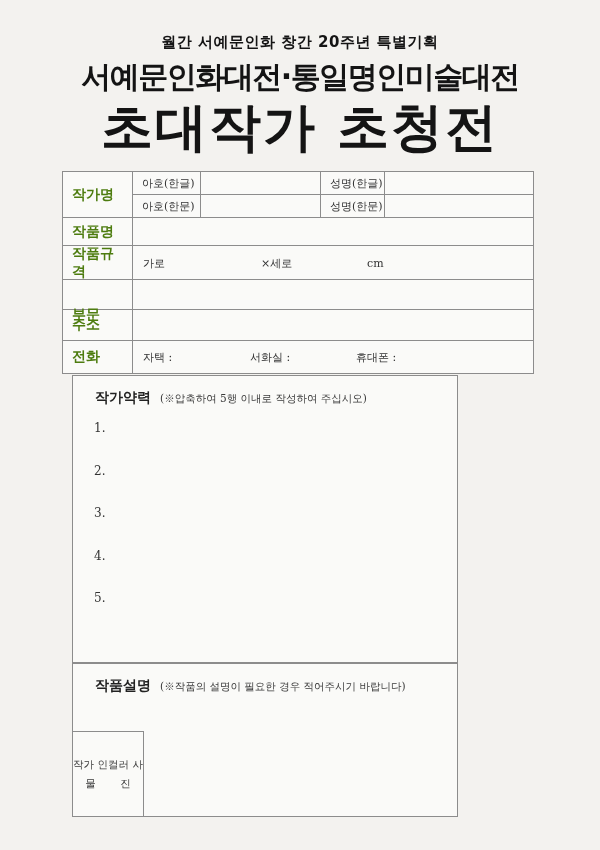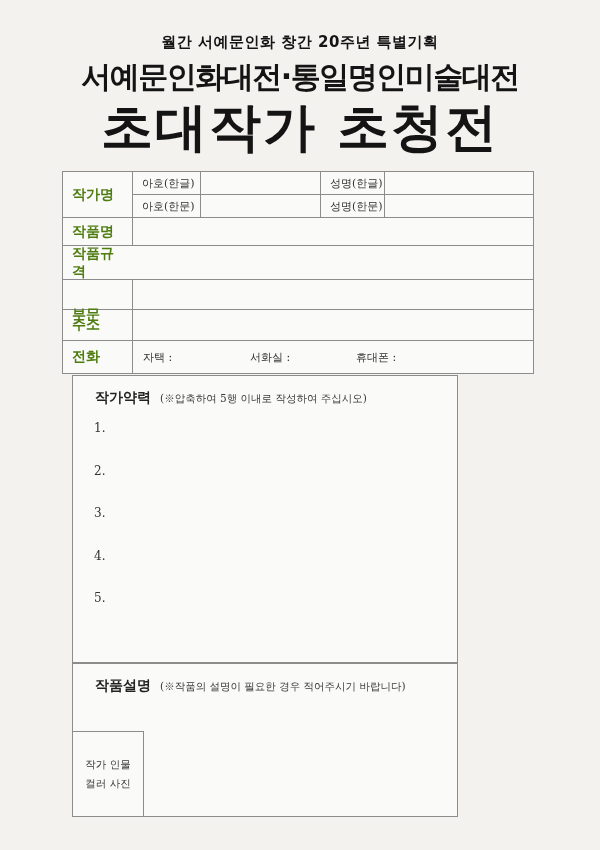--- a/index.html
+++ b/index.html
@@ -67,21 +67,21 @@
   .bio-box{top:375px;height:288px;}
   .desc-box{top:663px;height:154px;}
   .box-head{padding:11px 0 0 22px;white-space:nowrap;}
   .box-title{font-size:14px;font-weight:bold;color:#222;}
   .box-note{font-size:10.5px;color:#3a3a3a;margin-left:4px;}
   .bio-lines{padding:14px 0 0 21px;}
   .bio-item{height:42.5px;font-size:12px;color:#333;}
   .photo-box{
     position:absolute;left:0;bottom:0;width:71px;height:85px;
     border-top:1px solid var(--line);border-right:1px solid var(--line);
-    display:flex;flex-direction:column;justify-content:center;align-items:center;
+    display:flex;flex-direction:row;justify-content:center;align-items:center;
     font-size:10.5px;color:#3a3a3a;line-height:19px;text-align:center;
   }
 </style>
 </head>
 <body>
 
 <div class="page">
 
   <div class="hdr hdr-kicker">월간 서예문인화 창간 20주년 특별기획</div>
   <div class="hdr hdr-title">서예문인화대전·통일명인미술대전</div>
@@ -112,20 +112,25 @@
     <div class="row h-r2">
       <div class="cell label-cell">
         <span>작품명</span>
       </div>
       <div class="cell flex1"></div>
     </div>
 
     <div class="row h-r3">
       <div class="cell label-cell">
         <span>작품규격</span>
+      </div>
+      <div class="cell inline-area">
+        <span class="t" style="left:10px">가로</span>
+        <span class="t" style="left:128px">×세로</span>
+        <span class="t" style="left:234px">cm</span>
       </div>
     </div>
 
     <div class="row h-r4">
       <div class="cell label-cell">
         <span>부문</span>
       </div>
       <div class="cell flex1"></div>
     </div>
 

